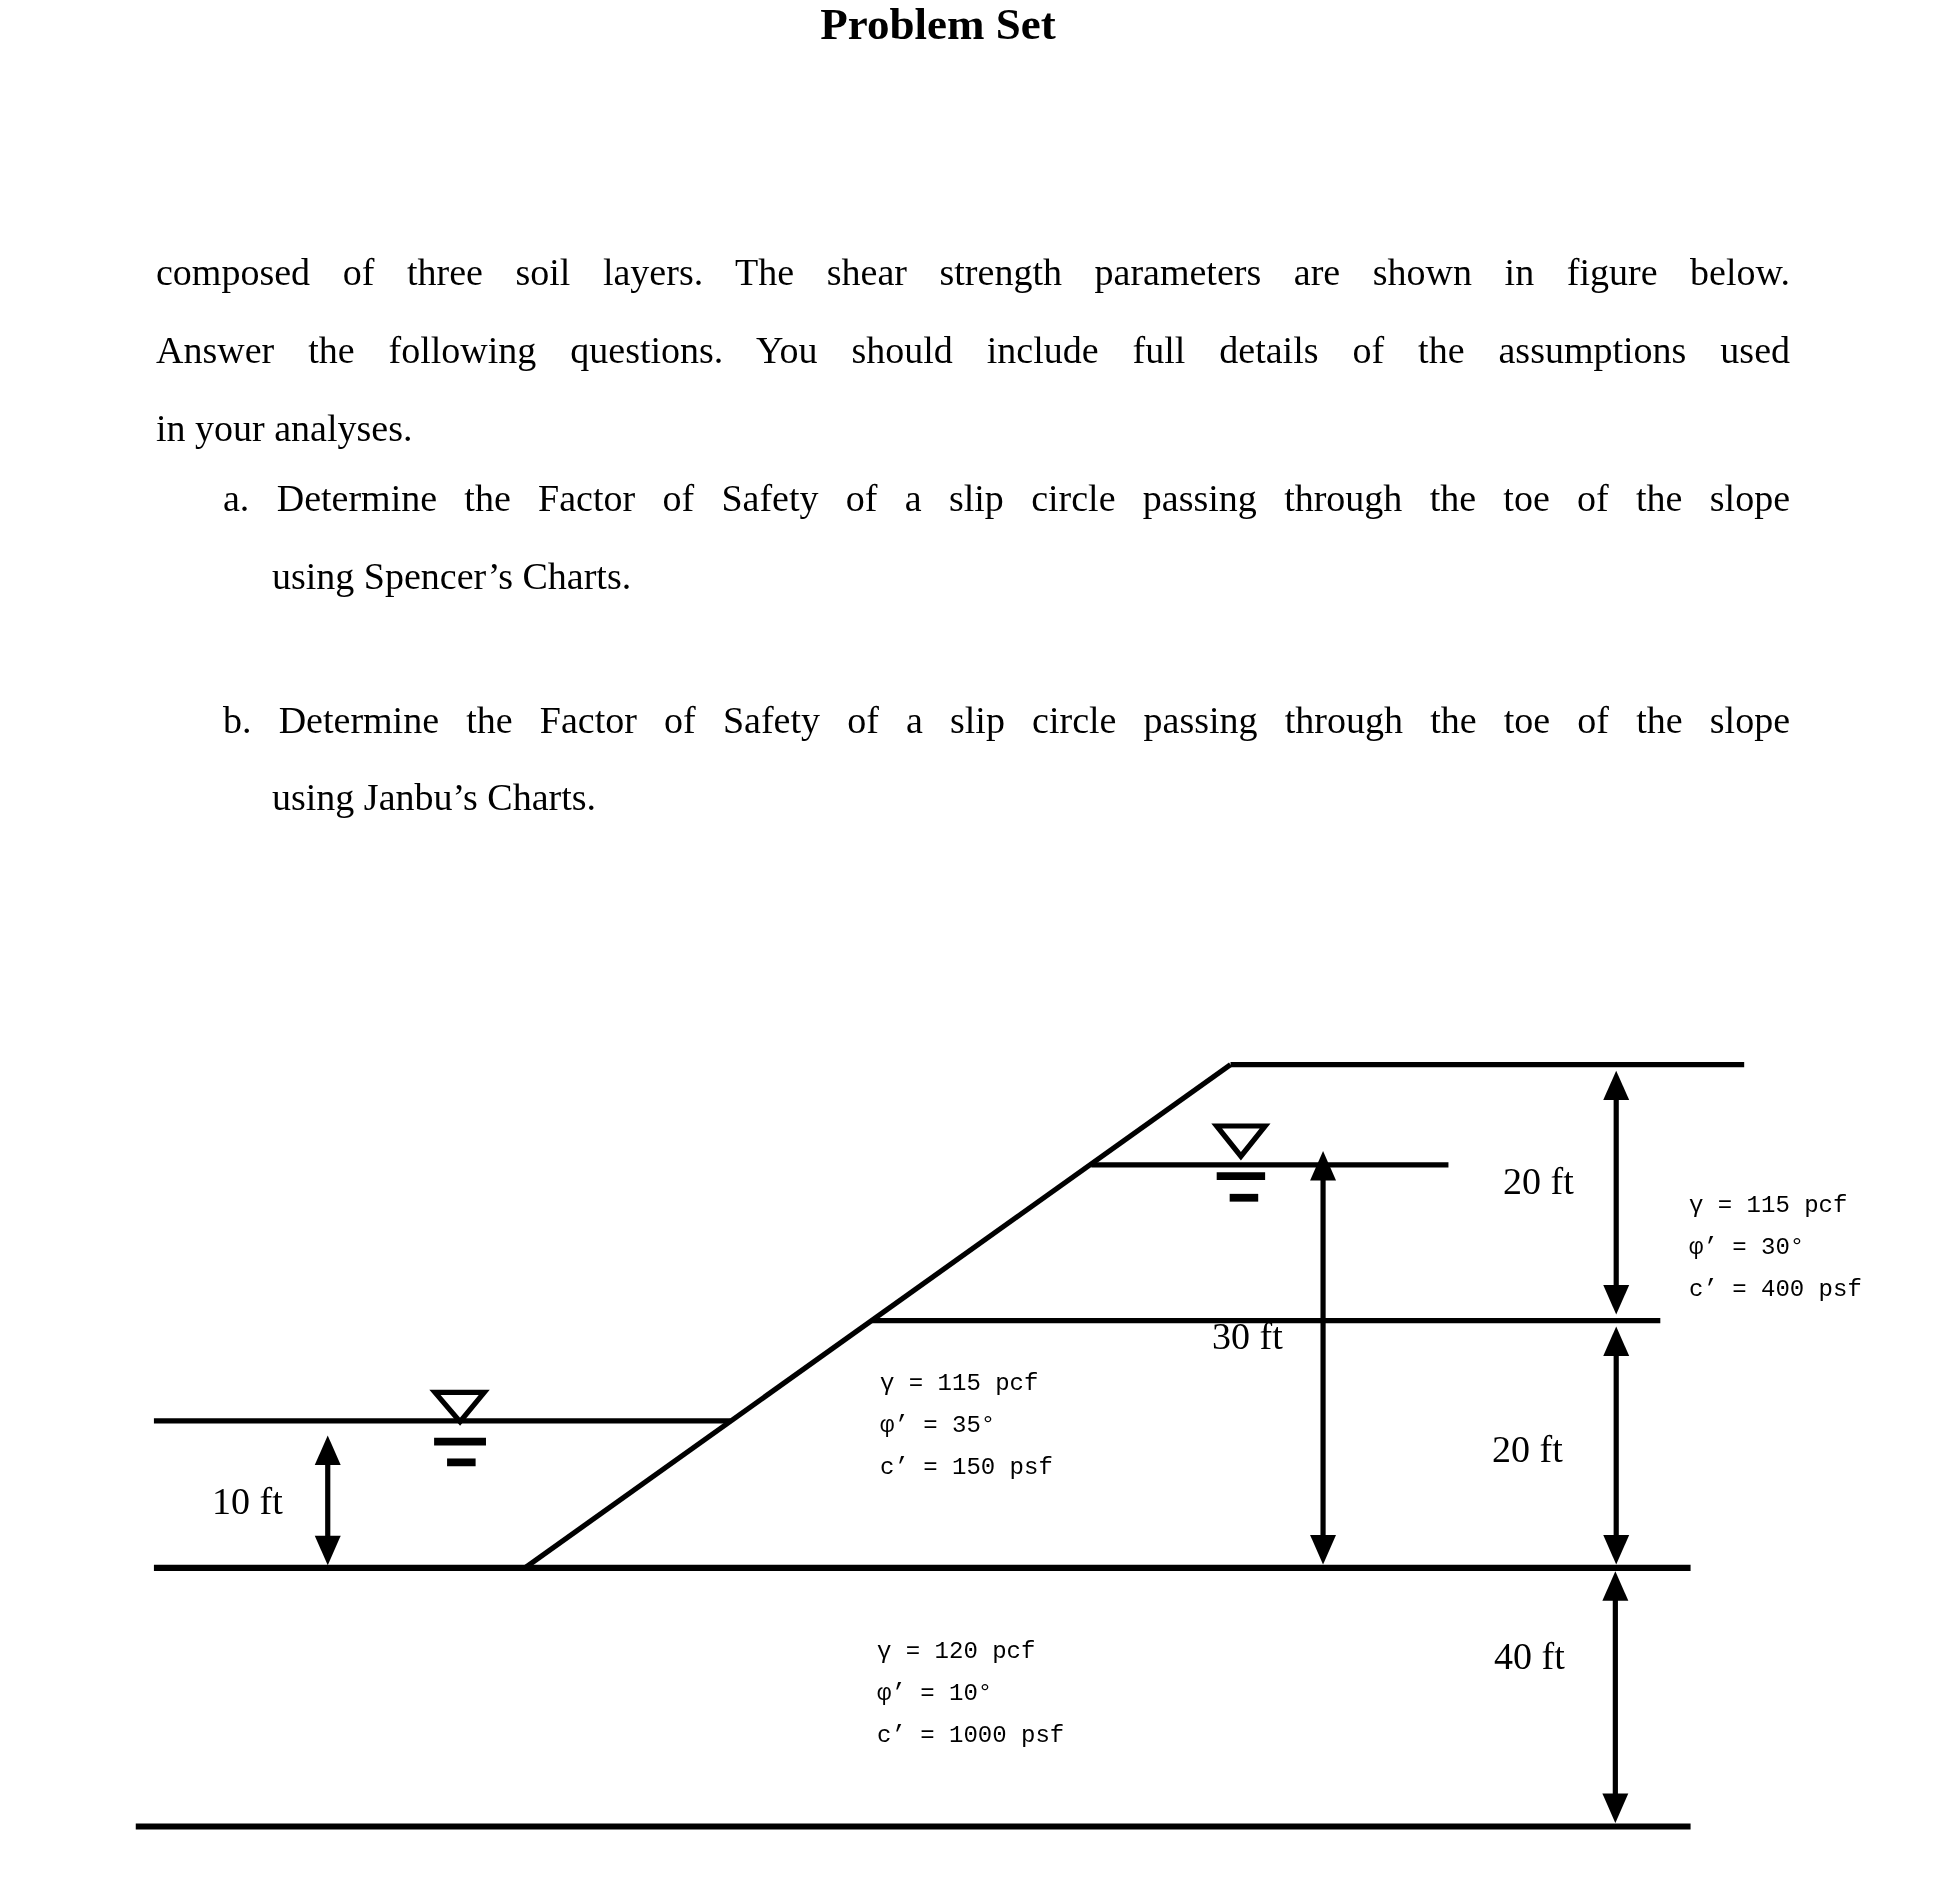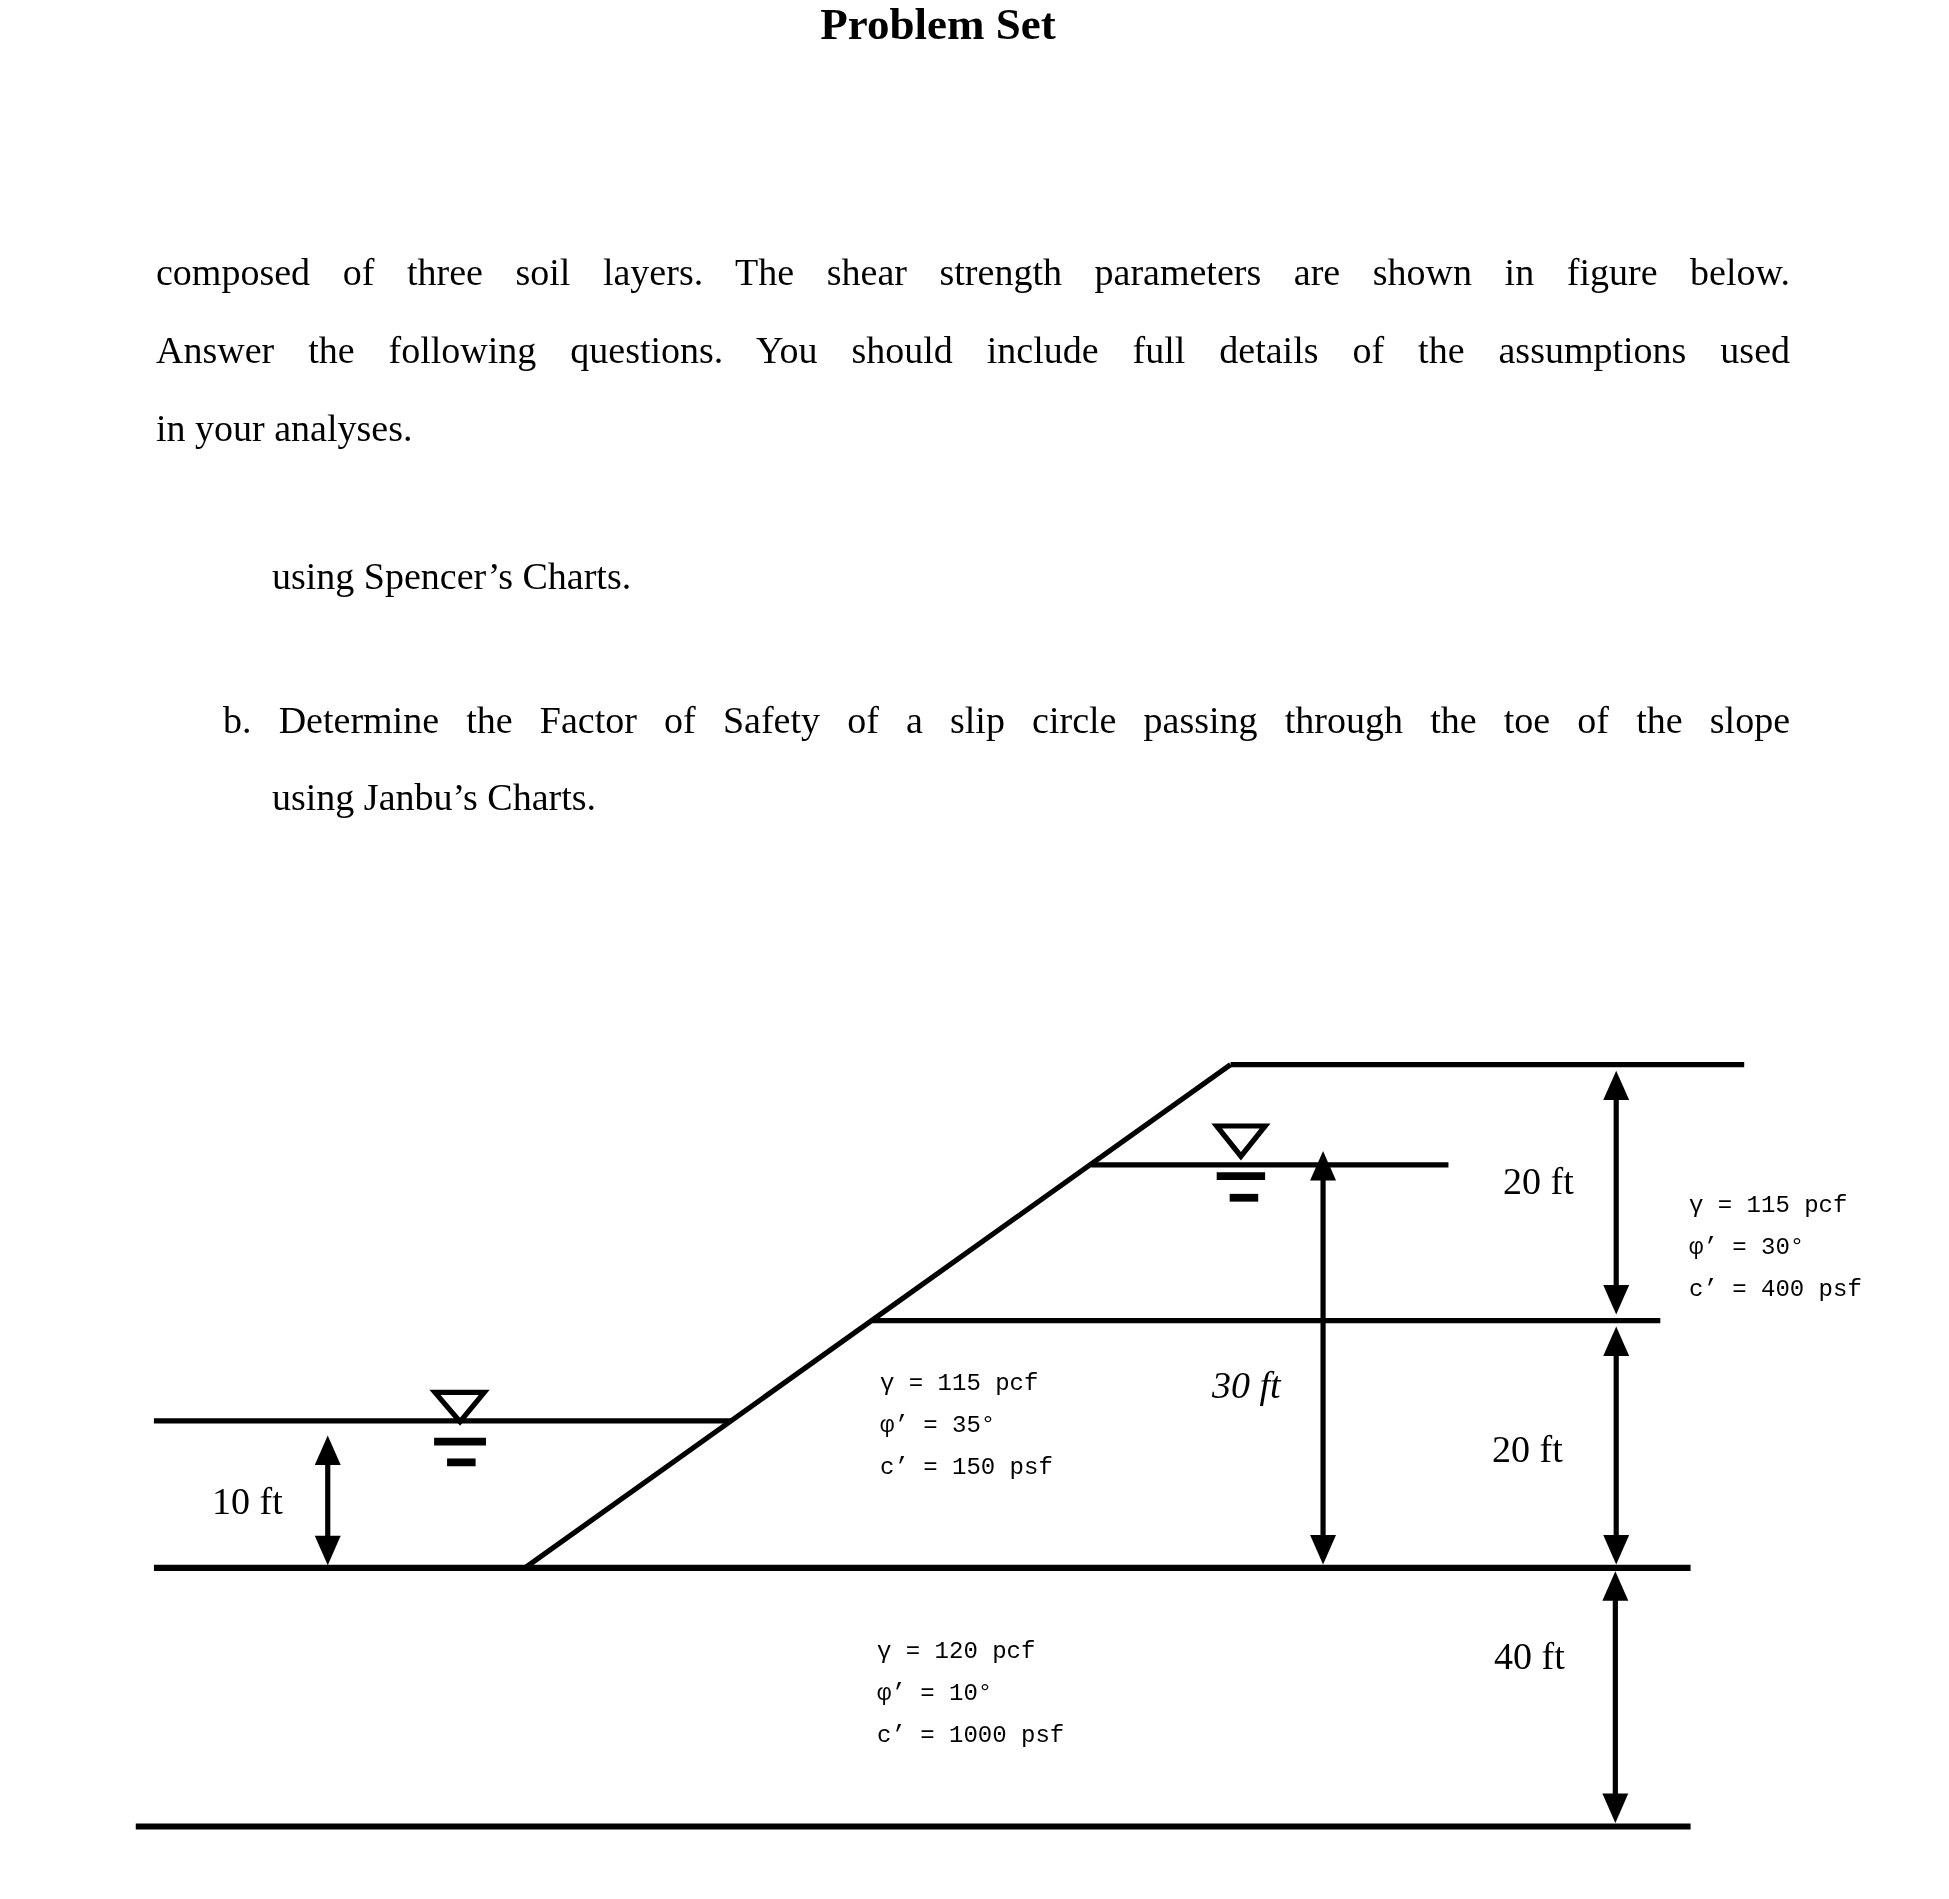--- a/index.html
+++ b/index.html
@@ -66,20 +66,21 @@
 <body>
 
 <div class="page">
 
   <div class="doc-title">Problem Set</div>
 
   <div class="para-line just" style="left:156px; top:233px; width:1634px;">composed of three soil layers. The shear strength parameters are shown in figure below.</div>
   <div class="para-line just" style="left:156px; top:311px; width:1634px;">Answer the following questions. You should include full details of the assumptions used</div>
   <div class="para-line" style="left:156px; top:389px;">in your analyses.</div>
 
+  <div class="para-line just" style="left:223px; top:459px; width:1567px;"><span>a.</span> <span>Determine the Factor of Safety of a slip circle passing through the toe of the slope</span></div>
   <div class="para-line" style="left:272px; top:537px;">using Spencer’s Charts.</div>
 
   <div class="para-line just" style="left:223px; top:681px; width:1567px;"><span>b.</span> <span>Determine the Factor of Safety of a slip circle passing through the toe of the slope</span></div>
   <div class="para-line" style="left:272px; top:758px;">using Janbu’s Charts.</div>
 
   <svg class="fig-svg" width="1950" height="1900" viewBox="0 0 2255 2197">
 
     <line class="ln w6" x1="1423" y1="1231" x2="2017" y2="1231"></line>
     <line class="ln w6" x1="607" y1="1813" x2="1423" y2="1231"></line>
     <line class="ln w7" x1="178" y1="1813" x2="1955" y2="1813"></line>
@@ -127,21 +128,21 @@
     <g>
       <line class="ln w6" x1="379" y1="1680" x2="379" y2="1790"></line>
       <polygon class="head" points="379,1660 364,1694 394,1694"></polygon>
       <polygon class="head" points="379,1810 364,1776 394,1776"></polygon>
     </g>
   </svg>
 
   <div class="fig-label" style="left:1503px; top:1161px;">20 ft</div>
   <div class="fig-label" style="left:1492px; top:1429px;">20 ft</div>
   <div class="fig-label" style="left:1494px; top:1636px;">40 ft</div>
-  <div class="fig-label" style="left:1212px; top:1365px;font-style:italic;">30 ft</div>
+  <div class="fig-label" style="left:1212px; top:1316px;">30 ft</div>
   <div class="fig-label" style="left:212px; top:1481px;">10 ft</div>
 
   <div class="soil-block" style="left:1689px; top:1185px;">
     <div>γ = 115 pcf</div>
     <div>φ’ = 30°</div>
     <div>c’ = 400 psf</div>
   </div>
 
   <div class="soil-block" style="left:880px; top:1363px;">
     <div>γ = 115 pcf</div>

